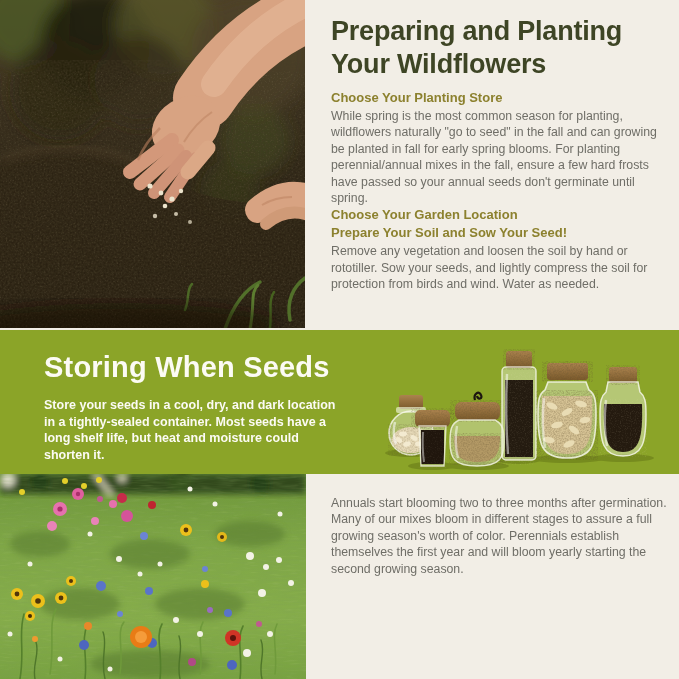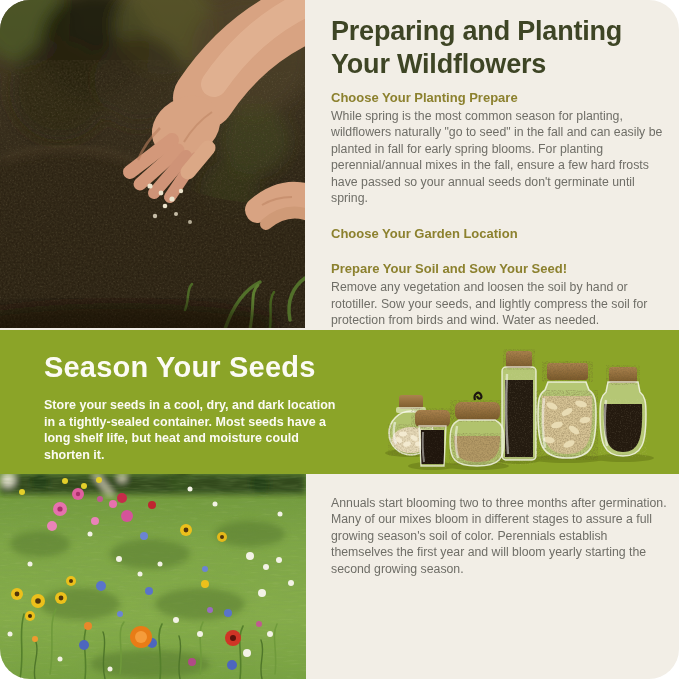--- a/index.html
+++ b/index.html
@@ -1,34 +1,34 @@
 <!DOCTYPE html>
 <html><head>
 <meta charset="utf-8">
 <style>
   * { margin:0; padding:0; box-sizing:border-box; }
   html,body { width:679px; height:679px; }
   body { font-family:"Liberation Sans", sans-serif; }
-  .page { position:relative; width:679px; height:679px; background:#f2eee6; overflow:hidden;border-radius:30px; }
+  .page { position:relative; width:679px; height:679px; background:#f2eee6; overflow:hidden; }
 
   .photo { position:absolute; overflow:hidden; }
   .photo-top { left:0; top:0; width:305px; height:328px; }
   .photo-meadow { left:0; top:474px; width:306px; height:205px; }
 
   .band { position:absolute; left:0; top:330px; width:679px; height:144px; background:#8ba428; }
   .band-text { position:absolute; left:44px; top:21px; width:302px; }
   .band-title { color:#fcfbf4; font-size:29px; font-weight:bold; letter-spacing:.2px; margin-bottom:13px; }
   .band-body { color:#fcfbf4; font-size:12.5px; line-height:16.5px;font-weight:bold; }
   .jars { position:absolute; right:0; top:0; width:320px; height:144px; }
 
   .col { position:absolute; left:331px; width:336px; }
   .col-top { top:15px; }
   .col-bottom { top:483px; }
   .h-big { color:#3e4525; font-size:27px; line-height:33px; font-weight:bold; letter-spacing:-.2px; }
-  .h-sub { color:#8c812e; font-size:13px; font-weight:bold; margin-top:20px; margin-bottom:3px; }
+  .h-sub { color:#8c812e; font-size:13px; font-weight:bold; margin-top:1px; margin-bottom:3px; }
   .h-sub.first { margin-top:9px; }
   .p-body { color:#6f6e67; font-size:12.3px; line-height:16.4px; }
   .p-lead { margin-top:12px; }
 </style>
 </head>
 <body>
 
 <div class="page">
 
   <div class="photo photo-top">
@@ -104,30 +104,30 @@
         <path d="M290,320 C286,300 294,286 305,278" stroke="#52702a" stroke-width="3.5"></path>
         <path d="M185,310 C190,298 186,290 192,284" stroke="#4c6826" stroke-width="2.5"></path>
         <path d="M270,328 C272,312 268,300 274,292" stroke="#46611f" stroke-width="2.5"></path>
       </g>
       <ellipse cx="120" cy="325" rx="160" ry="22" fill="#120c06" opacity="0.55" filter="url(#blur8)"></ellipse>
     </svg>
   </div>
 
   <div class="col col-top">
     <div class="h-big">Preparing and Planting Your Wildflowers</div>
-    <div class="h-sub first">Choose Your Planting Prepare</div>
-    <div class="p-body">While spring is the most common season for planting, wildflowers naturally "go to seed" in the fall and can easily be planted in fall for early spring blooms. For planting perennial/annual mixes in the fall, ensure a few hard frosts have passed so your annual seeds don't germinate until spring.</div>
+    <div class="h-sub first">Choose Your Planting Store</div>
+    <div class="p-body">While spring is the most common season for planting, wildflowers naturally "go to seed" in the fall and can growing be planted in fall for early spring blooms. For planting perennial/annual mixes in the fall, ensure a few hard frosts have passed so your annual seeds don't germinate until spring.</div>
     <div class="h-sub">Choose Your Garden Location</div>
     <div class="h-sub">Prepare Your Soil and Sow Your Seed!</div>
     <div class="p-body">Remove any vegetation and loosen the soil by hand or rototiller. Sow your seeds, and lightly compress the soil for protection from birds and wind. Water as needed.</div>
   </div>
 
   <div class="band">
     <div class="band-text">
-      <div class="band-title">Season Your Seeds</div>
+      <div class="band-title">Storing When Seeds</div>
       <div class="band-body">Store your seeds in a cool, dry, and dark location in a tightly-sealed container. Most seeds have a long shelf life, but heat and moisture could shorten it.</div>
     </div>
     <svg class="jars" viewBox="0 0 320 144">
       <defs>
         <linearGradient id="corkGrad" x1="0" y1="0" x2="0" y2="1">
           <stop offset="0" stop-color="#ab834e"></stop>
             <stop offset="1" stop-color="#7b5a2b"></stop>
         </linearGradient>
         <filter id="speckD">
             <feTurbulence type="fractalNoise" baseFrequency="0.7" numOctaves="2" seed="5"></feTurbulence>
@@ -351,16 +351,16 @@
           <circle cx="233" cy="164" r="3" fill="#5e130c"></circle>
         <circle cx="210" cy="136" r="3" fill="#9a6cc0"></circle>
           <circle cx="192" cy="188" r="4" fill="#b04a86"></circle>
         <circle cx="259" cy="150" r="3" fill="#c05a90"></circle>
           <circle cx="100" cy="25" r="3" fill="#c05a90"></circle>
       </g>
     </svg>
   </div>
 
   <div class="col col-bottom">
-    <div class="p-body p-lead">Annuals start blooming two to three months after germination. Many of our mixes bloom in different stages to assure a full growing season's soil of color. Perennials establish themselves the first year and will bloom yearly starting the second growing season.</div>
+    <div class="p-body p-lead">Annuals start blooming two to three months after germination. Many of our mixes bloom in different stages to assure a full growing season's worth of color. Perennials establish themselves the first year and will bloom yearly starting the second growing season.</div>
   </div>
 
 </div>
 
 </body></html>

